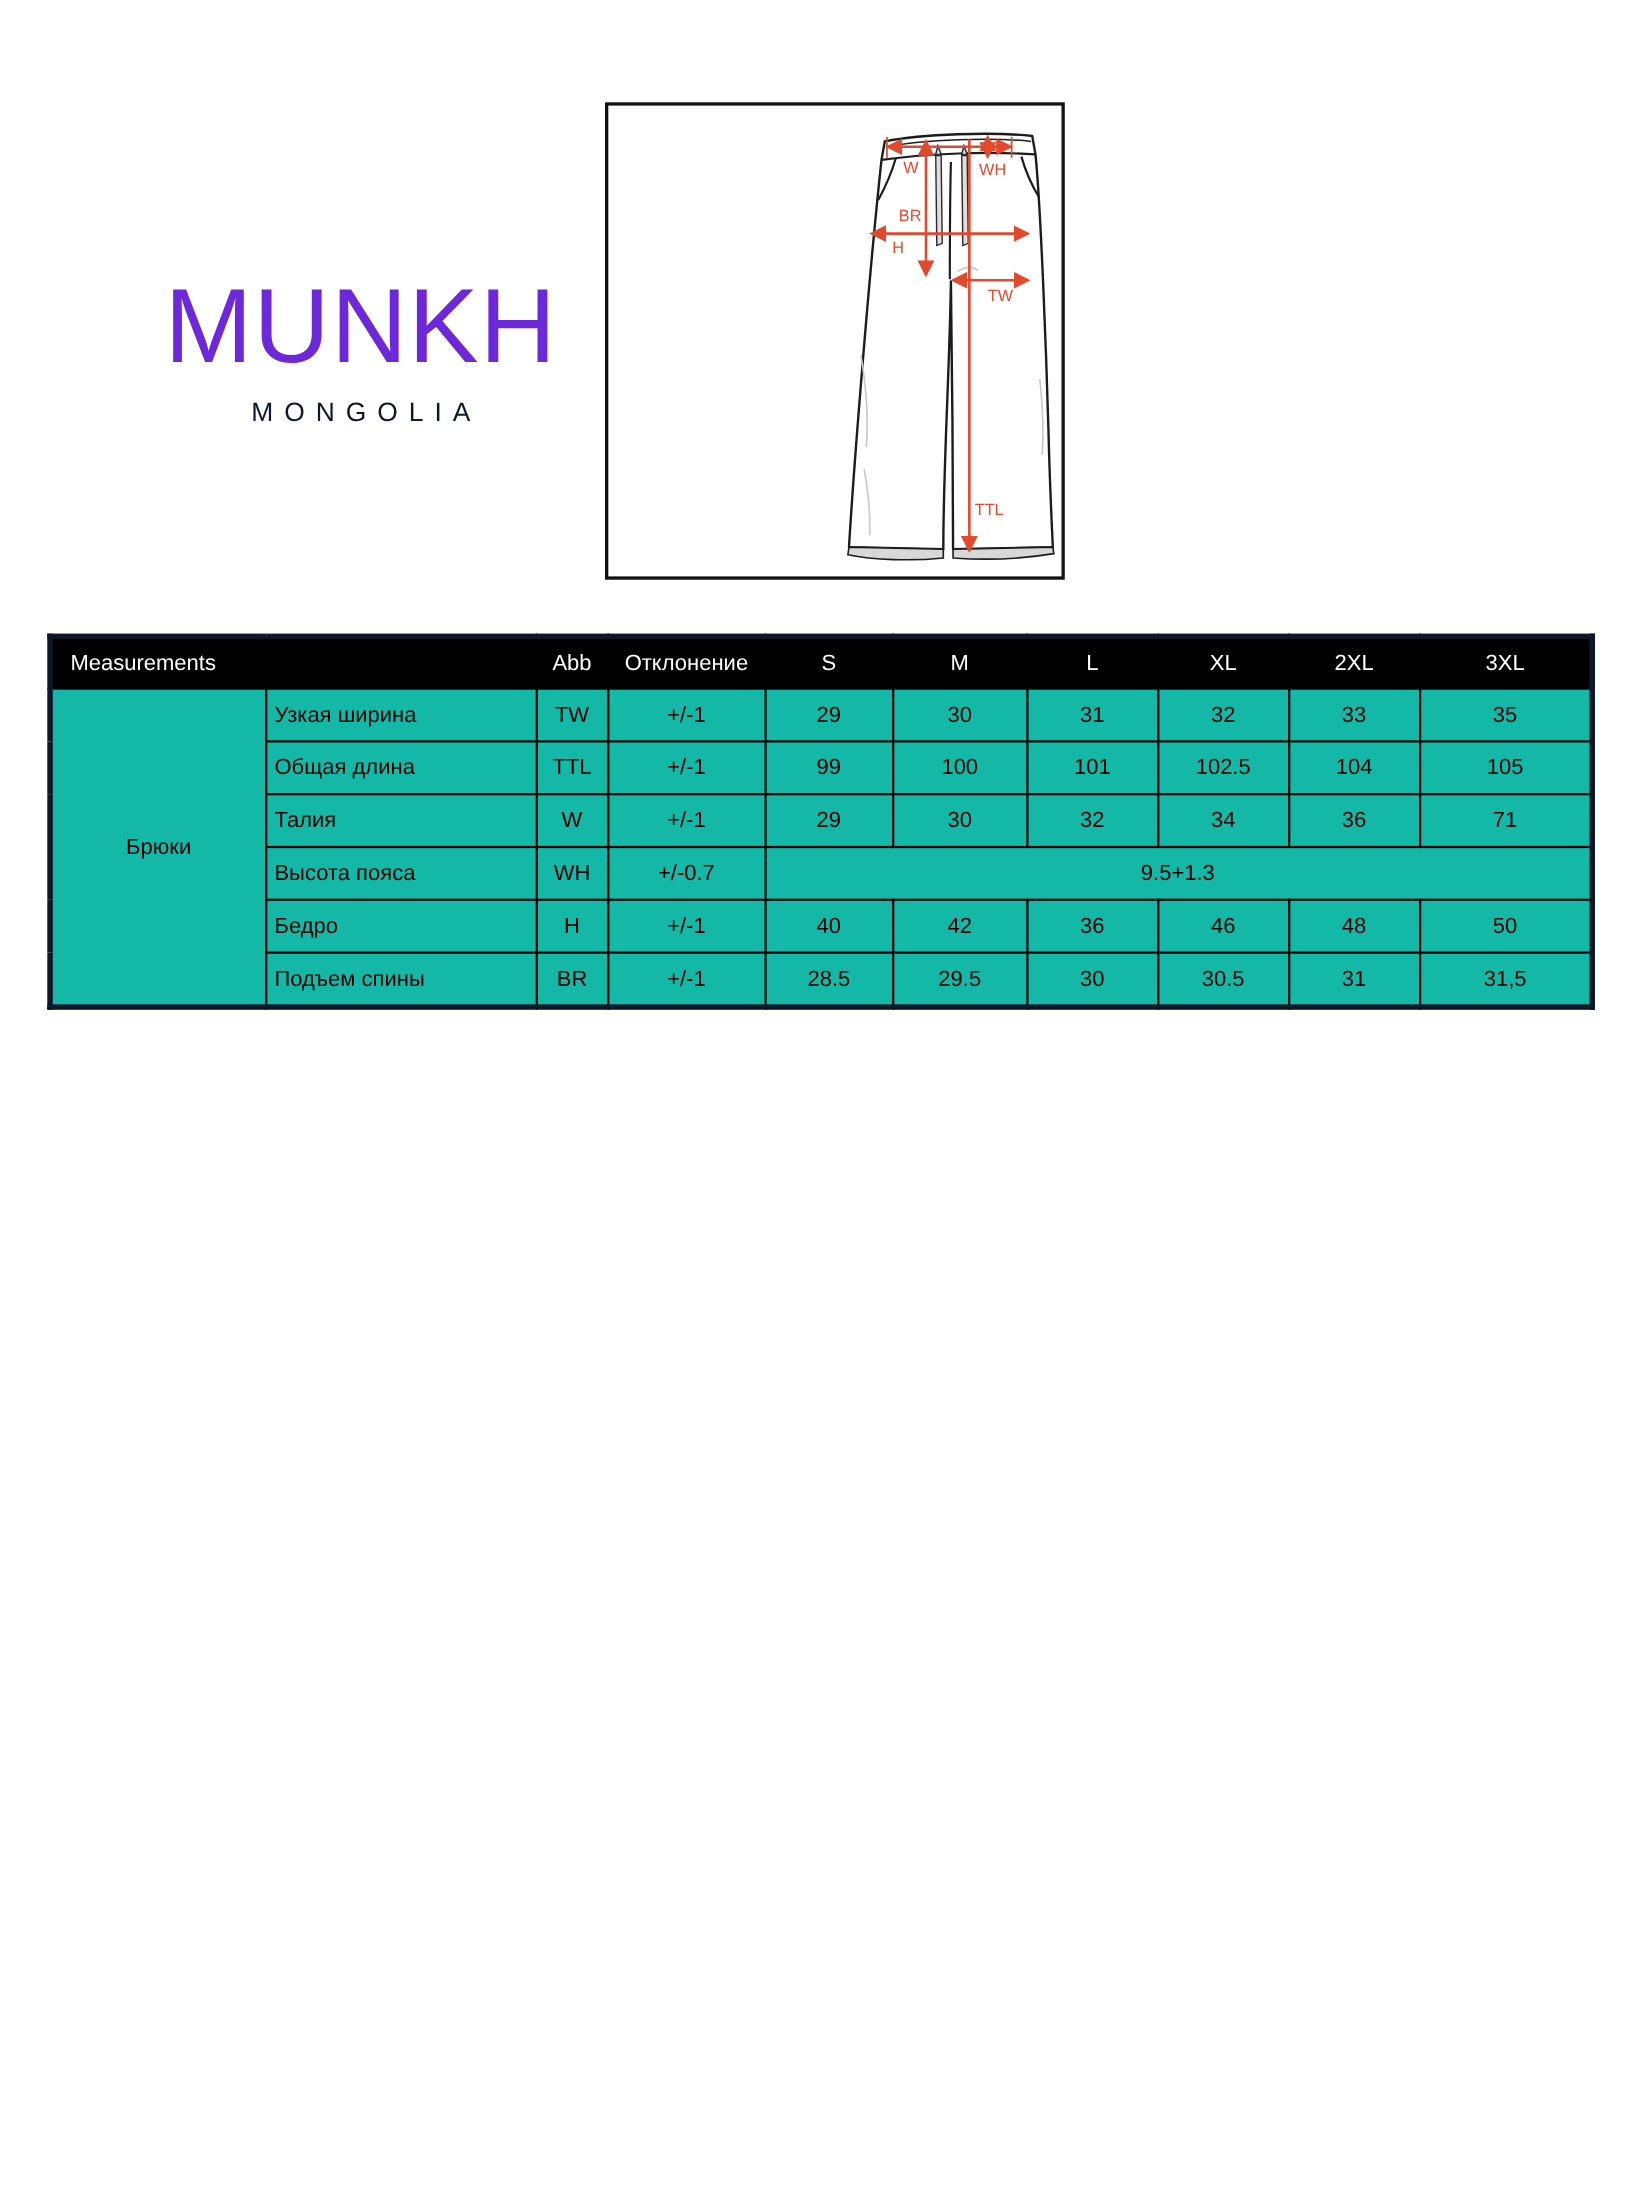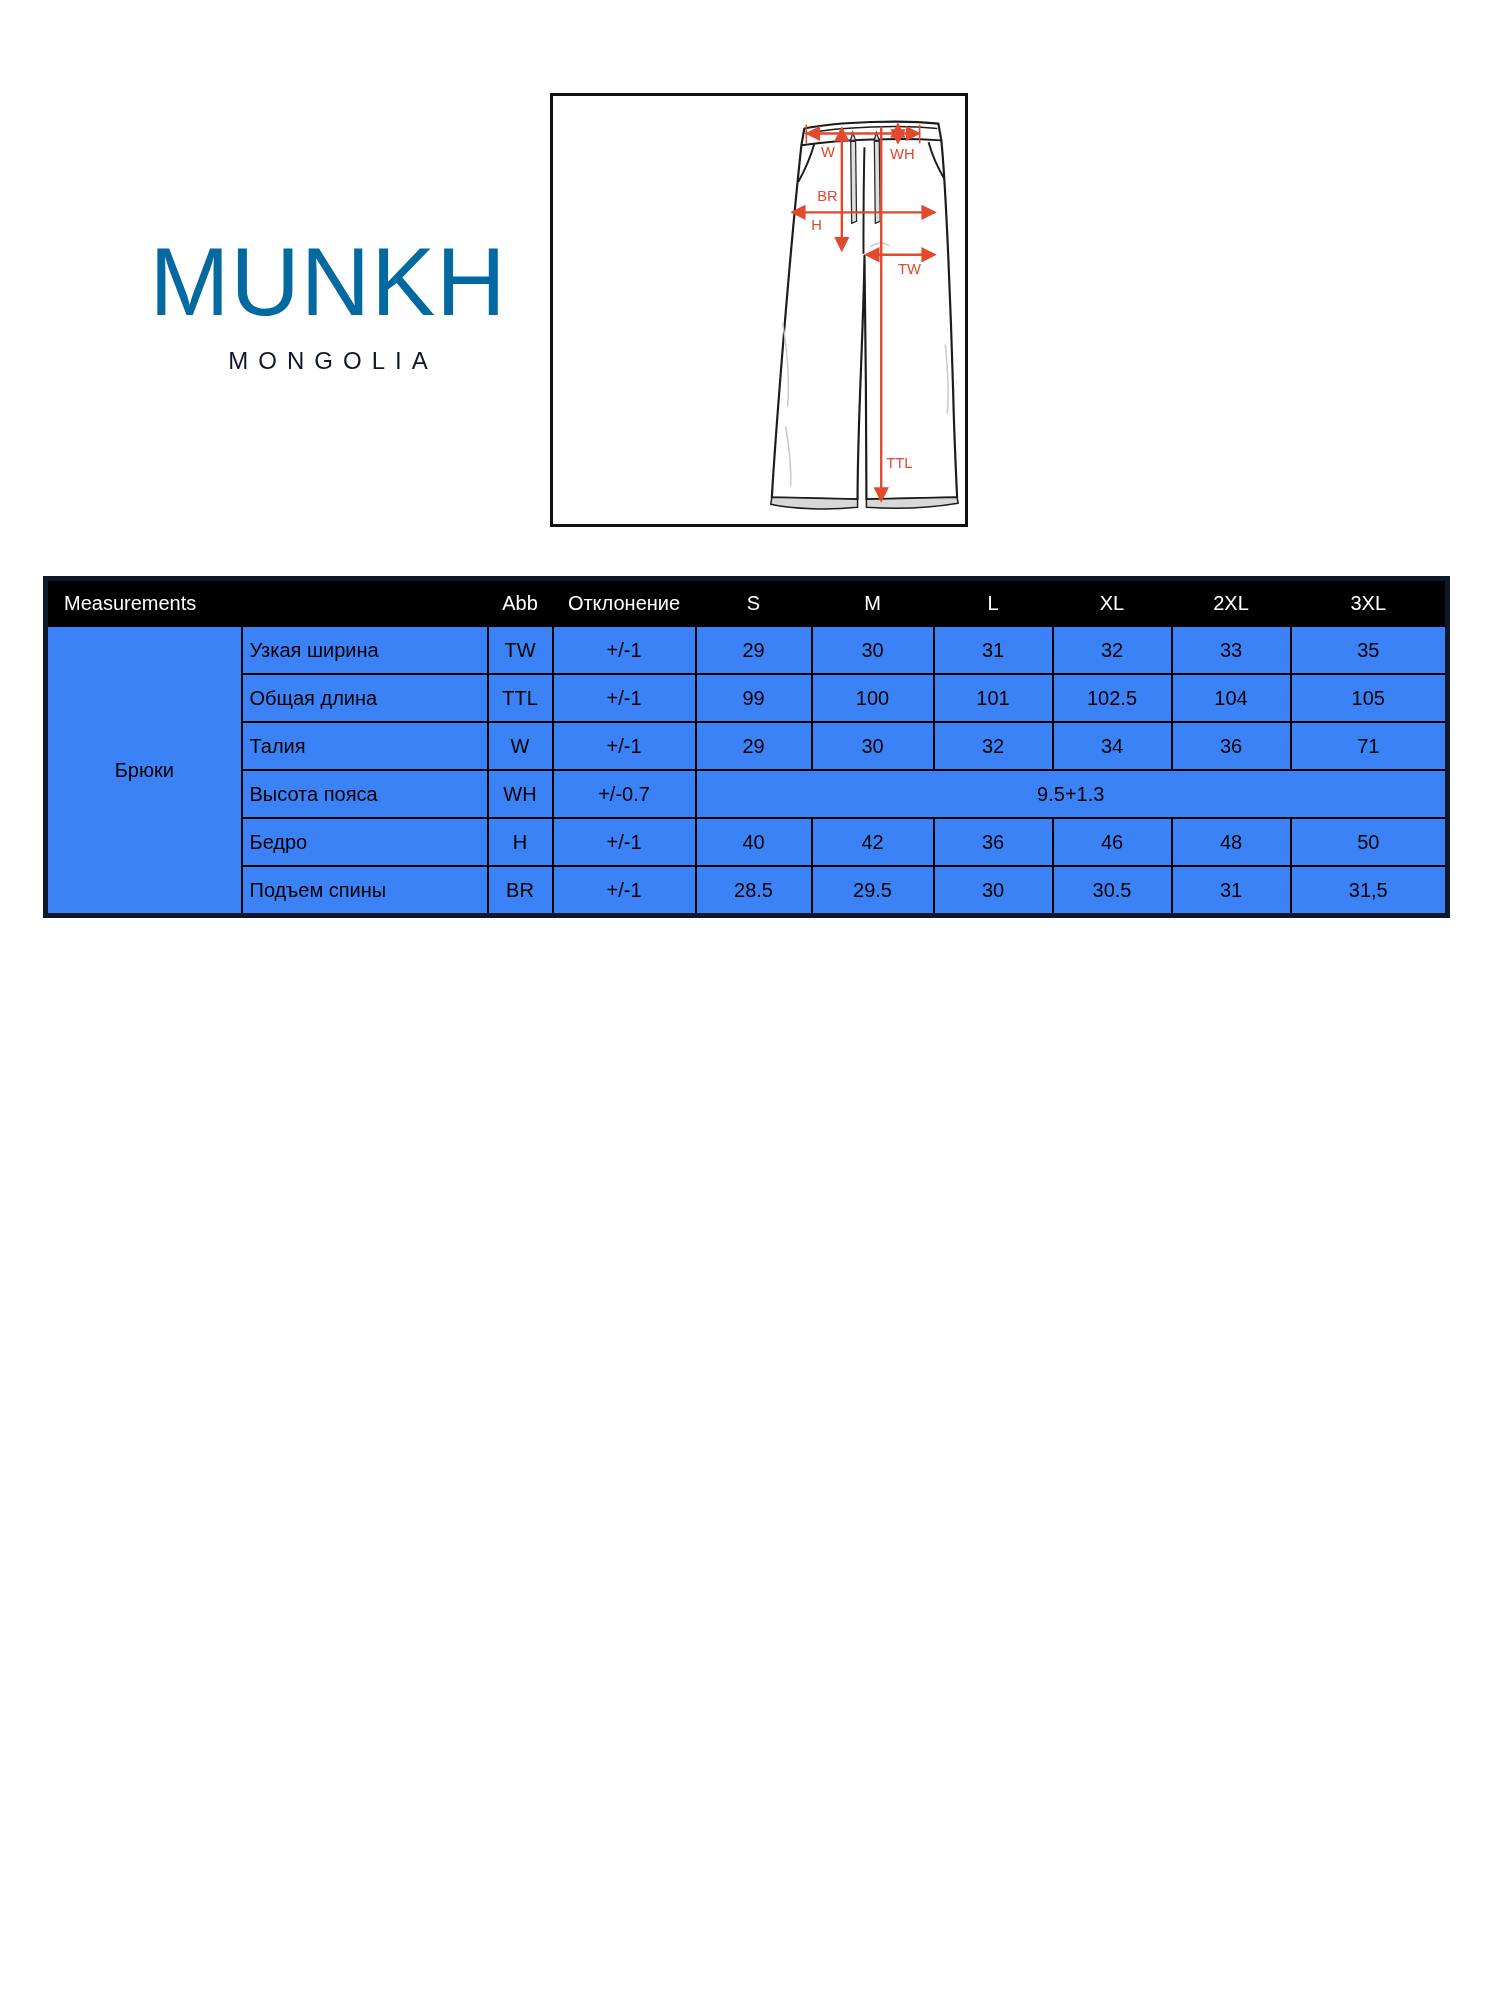--- a/index.html
+++ b/index.html
@@ -1,39 +1,39 @@
 <!DOCTYPE html>
 <html><head>
 <meta charset="utf-8">
 <style>
   html,body{margin:0;padding:0;background:#fff;}
   .page{position:relative;width:1500px;height:2000px;background:#ffffff;
         font-family:"Liberation Sans", sans-serif;overflow:hidden;}
 
   
   .logo{position:absolute;left:145px;top:234px;width:366px;text-align:center;}
-  .logo-name{font-size:96px;line-height:1;color:#0369a1;letter-spacing:1px;
-             font-weight:400;white-space:nowrap;}
+  .logo-name{font-size:96px;line-height:1;color:#6d28d9;letter-spacing:1px;
+             font-weight:400;white-space:nowrap;margin-top:15px;}
   .logo-sub{margin-top:19px;font-size:24px;line-height:1;color:#0f172a;
             letter-spacing:10px;text-indent:10px;white-space:nowrap;}
 
   
   .diagram-box{position:absolute;left:550px;top:93px;width:418px;height:434px;
                border:3px solid #111;box-sizing:border-box;background:#fff;}
   .diagram-box svg{display:block;width:100%;height:100%;}
   .ann-label{font-family:"Liberation Sans", sans-serif;font-size:15px;}
 
   
   .size-table{position:absolute;left:43px;top:576px;width:1402px;
               border-collapse:collapse;table-layout:fixed;
               border:5px solid #0f172a;font-size:20px;color:#000;}
   .size-table th,.size-table td{border:2px solid #000;padding:0;
               text-align:center;vertical-align:middle;font-weight:400;}
   .size-table thead th{background:#000;color:#fff;height:44px;border-color:#000;}
-  .size-table td{height:46px;background:#3b82f6;}
+  .size-table td{height:46px;background:#14b8a6;}
   .th-meas{text-align:left !important;padding-left:16px !important;}
   .cell-name{text-align:left !important;padding-left:7px !important;}
 </style>
 </head>
 <body>
 
 <div class="page">
 
   <div class="logo">
     <div class="logo-name">MUNKH</div>

